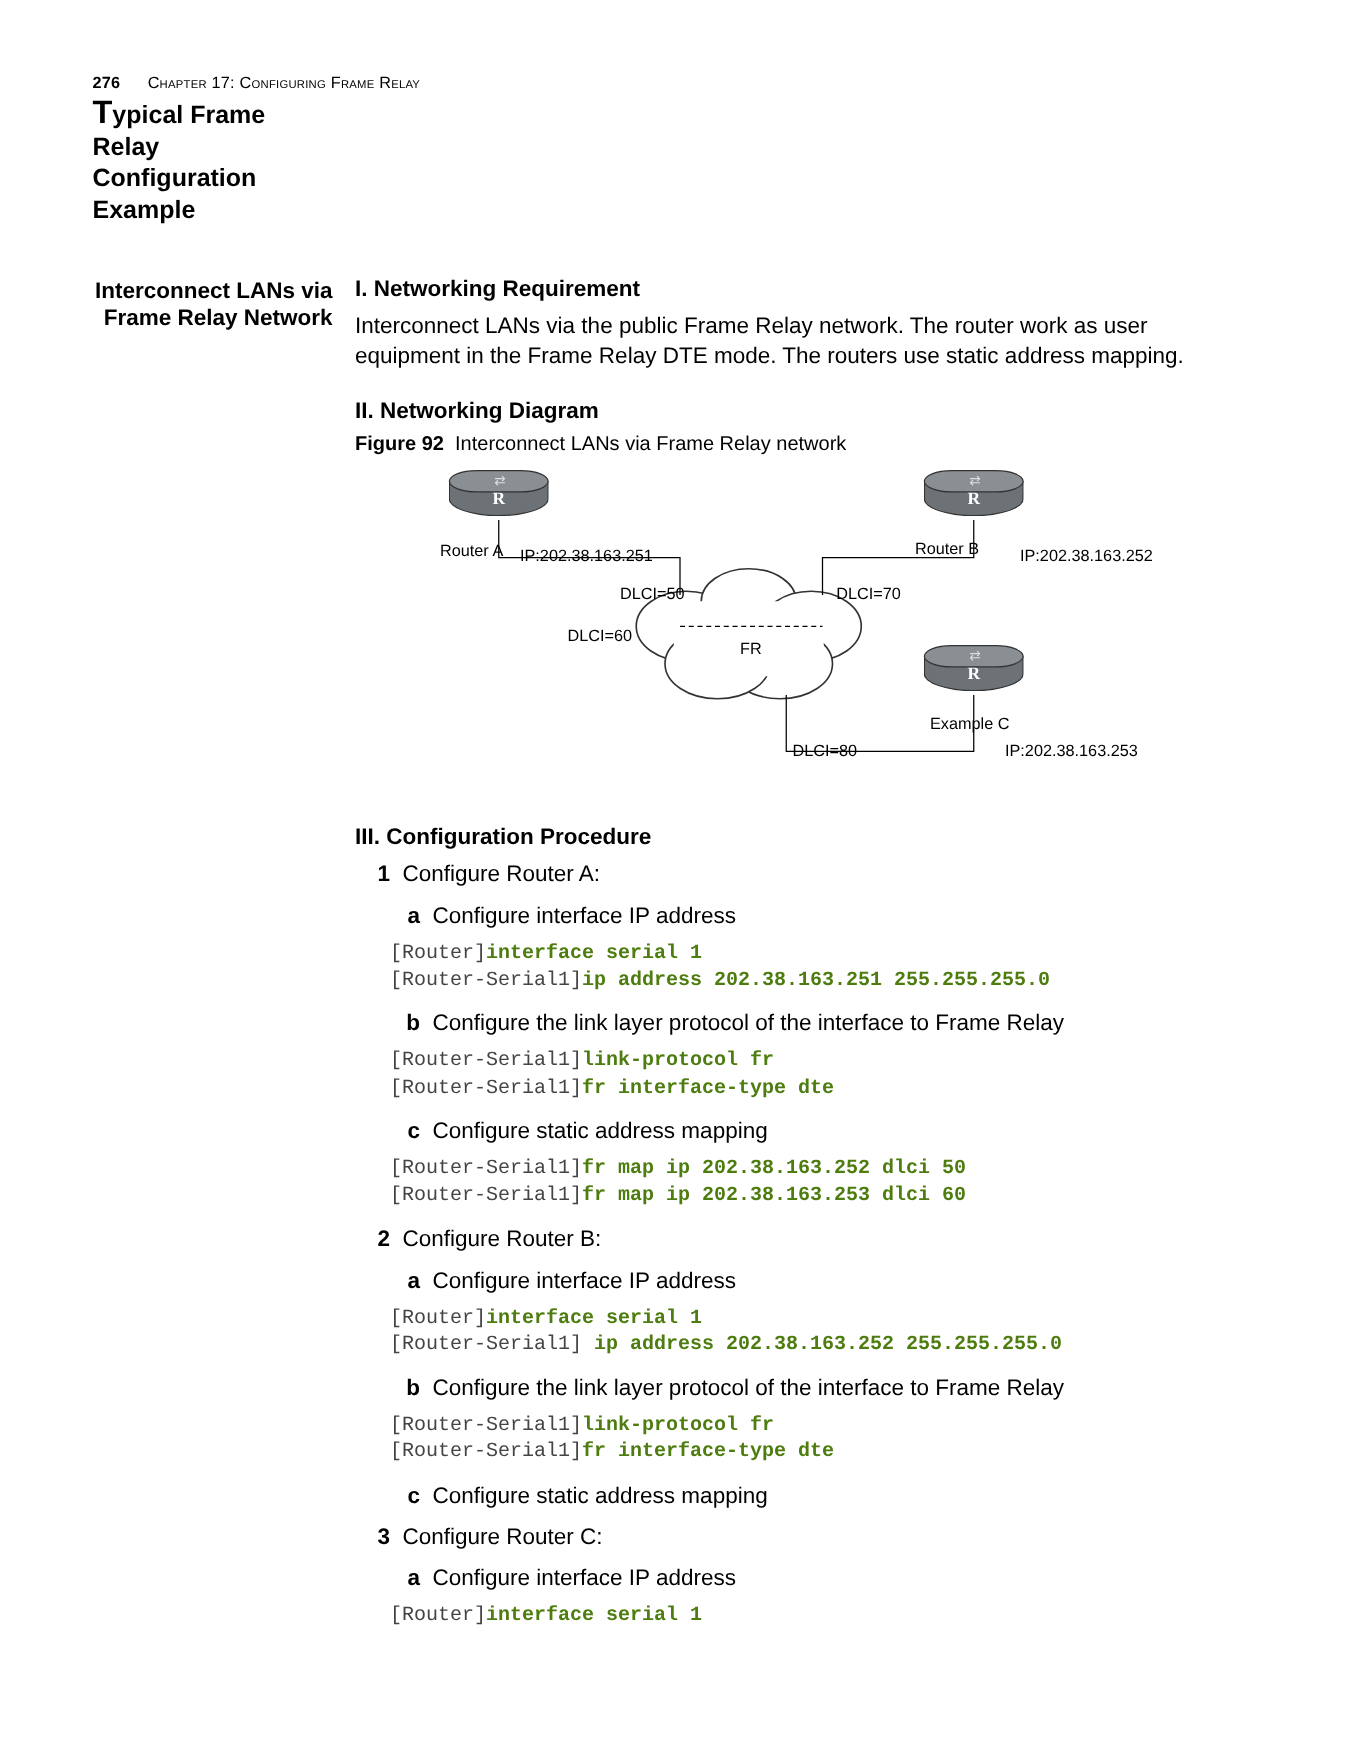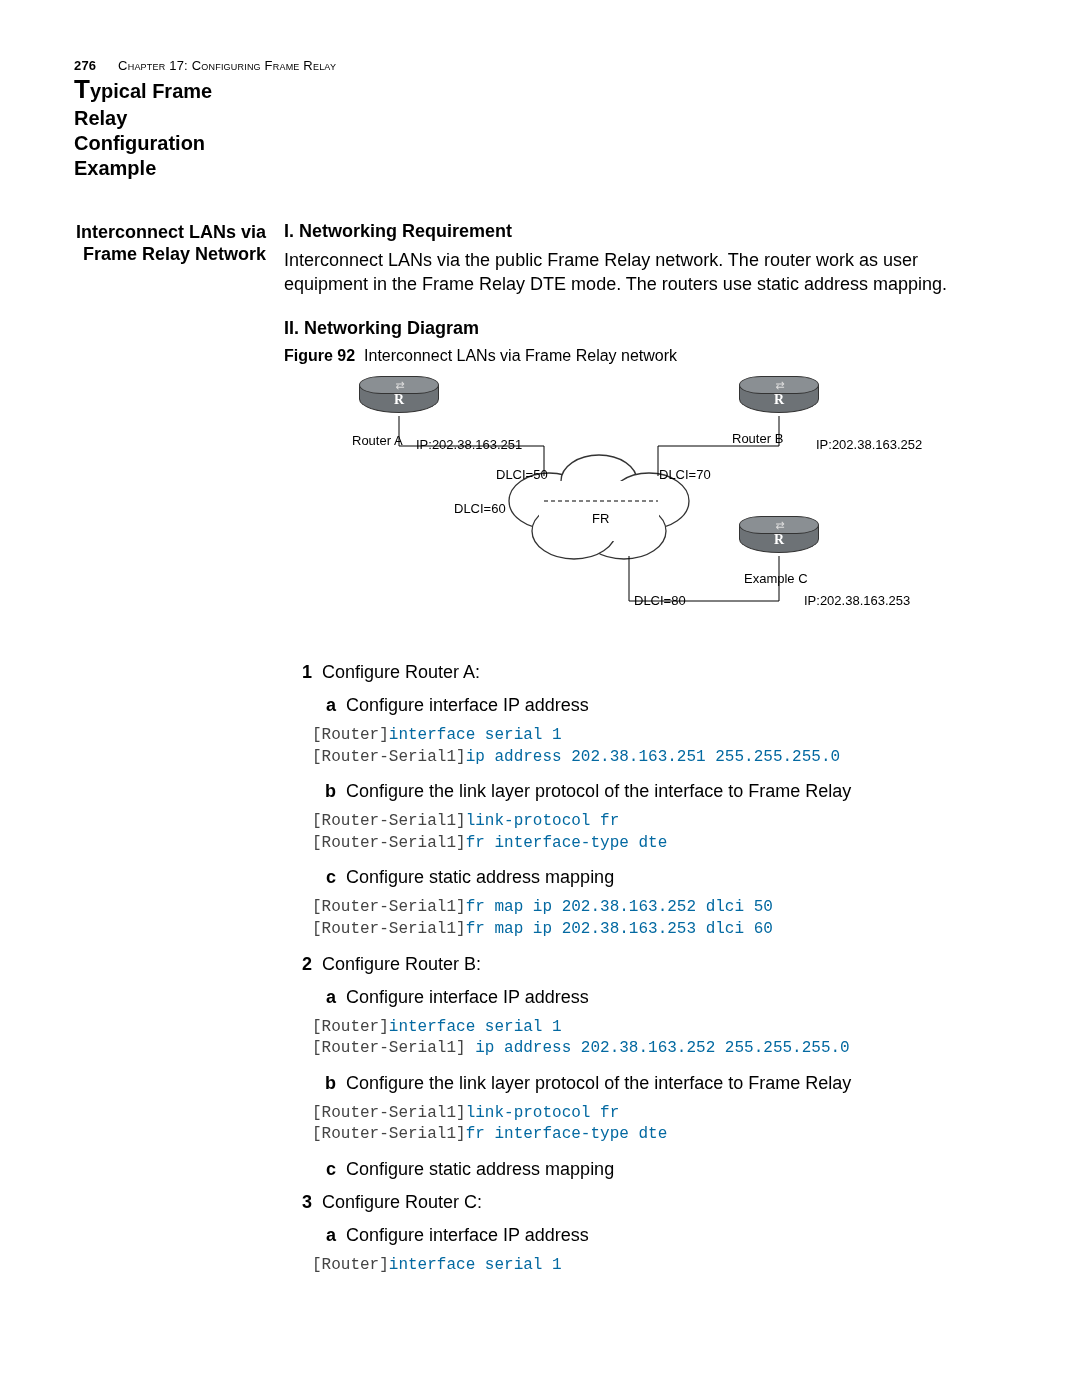--- a/index.html
+++ b/index.html
@@ -99,21 +99,21 @@
   .ol-alpha .marker { font-weight: bold; width: 24px; }
 
   pre.code {
     font-family: "Courier New", monospace;
     font-size: 16px;
     line-height: 1.35;
     margin: 6px 0 10px 28px;
     white-space: pre;
     color: #444;
   }
-  pre.code b { font-weight: normal; color: #0369a1; }
+  pre.code b { font-weight: bold; color: #4d7c0f; }
 
   
   .diagram {
     width: 640px;
     height: 270px;
     position: relative;
     font-size: 13px;
   }
   .router {
     position: absolute;
@@ -236,26 +236,27 @@
             <div class="body"><span>R</span></div>
             <div class="top">
                 <div class="arrows">⇄</div>
               </div>
           </div>
           <div class="dlabel" style="left:420px; top:200px;">Example C</div>
           <div class="dlabel" style="left:480px; top:222px;">IP:202.38.163.253</div>
 
           <div class="dlabel" style="left:160px; top:96px;margin-left:12px;">DLCI=50</div>
           <div class="dlabel" style="left:130px; top:130px;">DLCI=60</div>
-          <div class="dlabel" style="left:335px; top:96px;">DLCI=70</div>
+          <div class="dlabel" style="left:345px; top:96px;">DLCI=70</div>
           <div class="dlabel" style="left:310px; top:222px;">DLCI=80</div>
           <div class="dlabel" style="left:268px; top:140px;">FR</div>
         </div>
       </div>
 
+      <p class="h4">III. Configuration Procedure</p>
 
       <div class="ol-num">
 
         <div class="item">
           <div class="marker">1</div>
           <div>Configure Router A:</div>
         </div>
         <div class="ol-alpha">
           <div class="item">
             <div class="marker">a</div>

